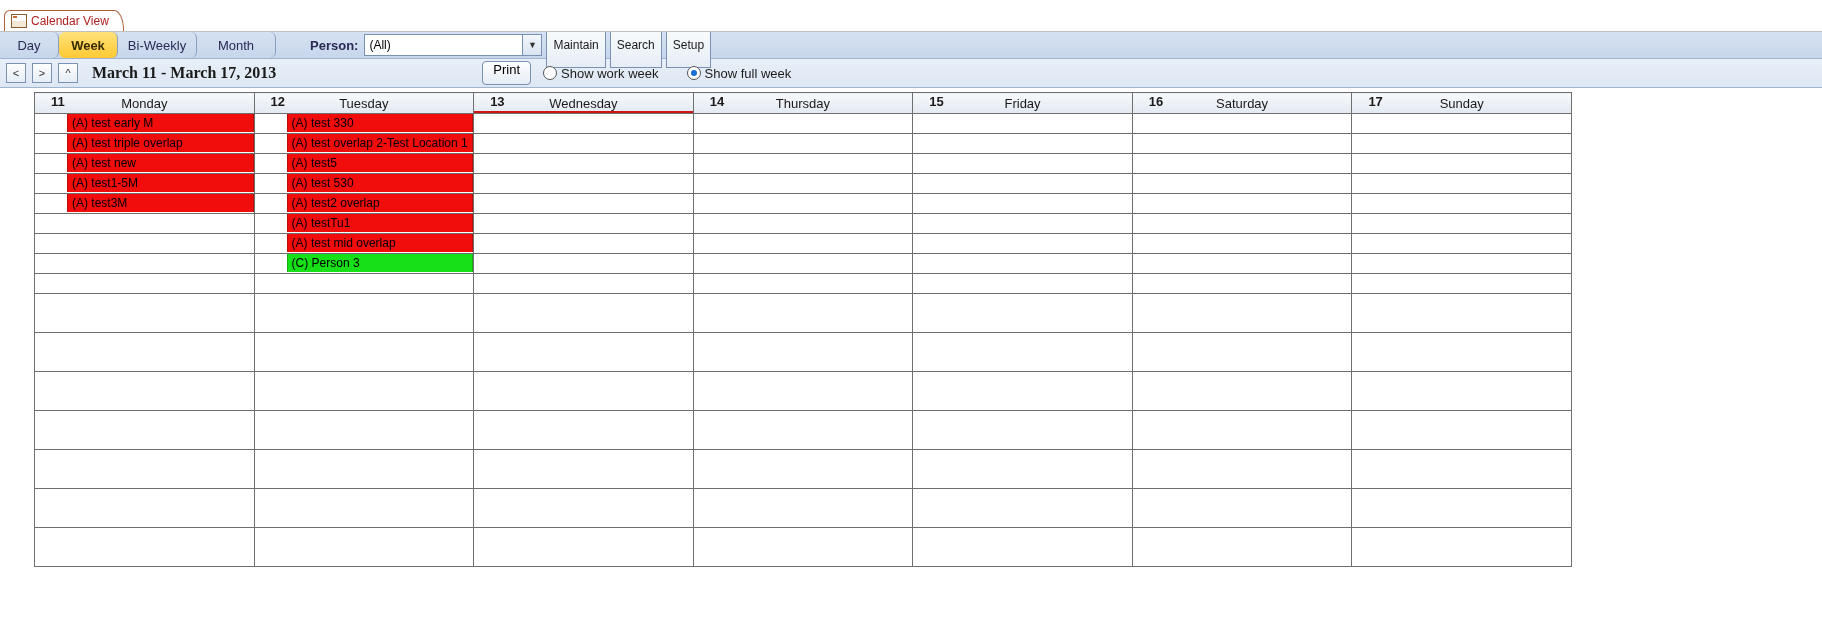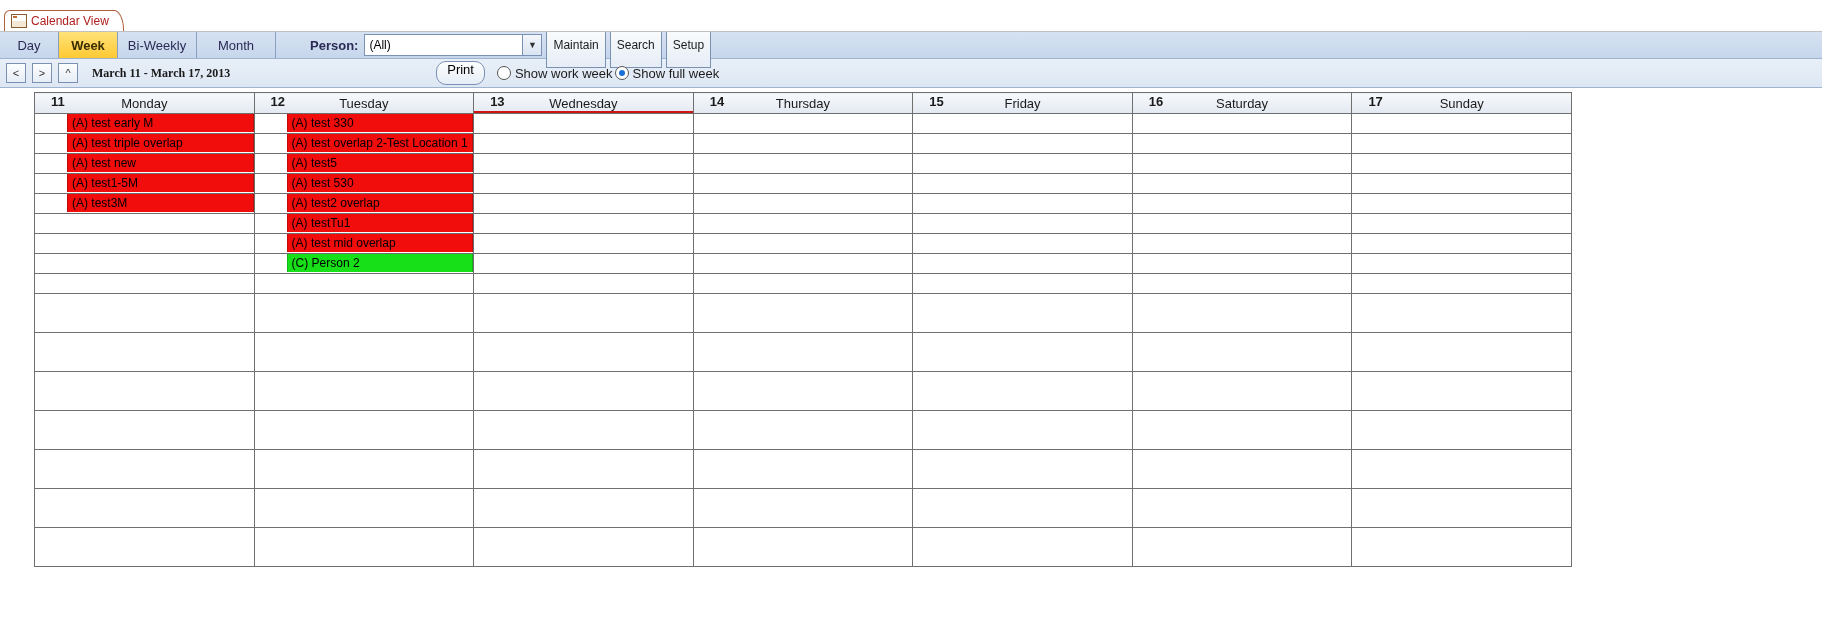--- a/index.html
+++ b/index.html
@@ -65,20 +65,21 @@
     padding-right: 6px;
     gap: 0;
   }
   .view-tab {
     display:flex; align-items:center; justify-content:center;
     height:26px;
     border-right: 1px solid #8aa0c0;
     font-size: 13px;
     cursor: pointer;
     user-select:none;
+    border-radius:6px;
   }
   .view-tab.norm { background: linear-gradient(#d6e2f2,#c6d6eb); color:#2a2a55; }
   .view-tab.active { background: linear-gradient(#ffe27a,#ffc933); color:#3a2c00; font-weight:600; }
   .tb-spacer { width: 28px; }
   .tb-label { padding: 0 6px; color:#2a2a55; font-weight:600; }
   .person-select {
     display:flex; align-items:center;
     width: 176px; height:20px;
     background:#fff;
     border:1px solid #7a91b3;
@@ -119,37 +120,37 @@
     width:18px; height:18px;
     border:1px solid #7a91b3;
     background:linear-gradient(#fdfefe,#e6edf6);
     display:flex; align-items:center; justify-content:center;
     font-size:11px; color:#333;
     cursor:pointer;
   }
   .range-label {
     font-family: Georgia, "Times New Roman", serif;
     font-weight: bold;
-    font-size: 12px;
+    font-size: 16px;
     color:#1a1a1a;
     padding-left: 8px;
     padding-right: 40px;
     white-space:nowrap;
   }
   .print-btn {
     height:22px;
     padding:0 10px;
     border:1px solid #7a91b3;
-    border-radius:10px;
+    border-radius:4px;
     background:linear-gradient(#fdfefe,#e6edf6);
     font-size:13px;
     cursor:pointer;
     margin-left: 160px;
   }
-  .radio-group { display:flex; align-items:center; margin-left:6px; gap:2px; color:#1b1b1b; }
+  .radio-group { display:flex; align-items:center; margin-left:6px; gap:28px; color:#1b1b1b; }
   .radio-opt { display:flex; align-items:center; gap:4px; cursor:pointer; }
   .radio-dot {
     width:12px; height:12px; border:1px solid #555; border-radius:50%;
     display:flex; align-items:center; justify-content:center;
     background:#fff;
   }
   .radio-dot.checked::after {
     content:""; width:6px; height:6px; border-radius:50%; background:#1a6fd6;
   }
   
@@ -388,21 +389,21 @@
             </td>
             <td></td>
             <td></td>
             <td></td>
             <td></td>
             <td></td>
           </tr>
           <tr>
             <td></td>
             <td>
-              <div class="evt green">(C) Person 2</div>
+              <div class="evt green">(C) Person 3</div>
             </td>
             <td></td>
             <td></td>
             <td></td>
             <td></td>
             <td></td>
           </tr>
           <tr>
             <td></td>
             <td></td>

